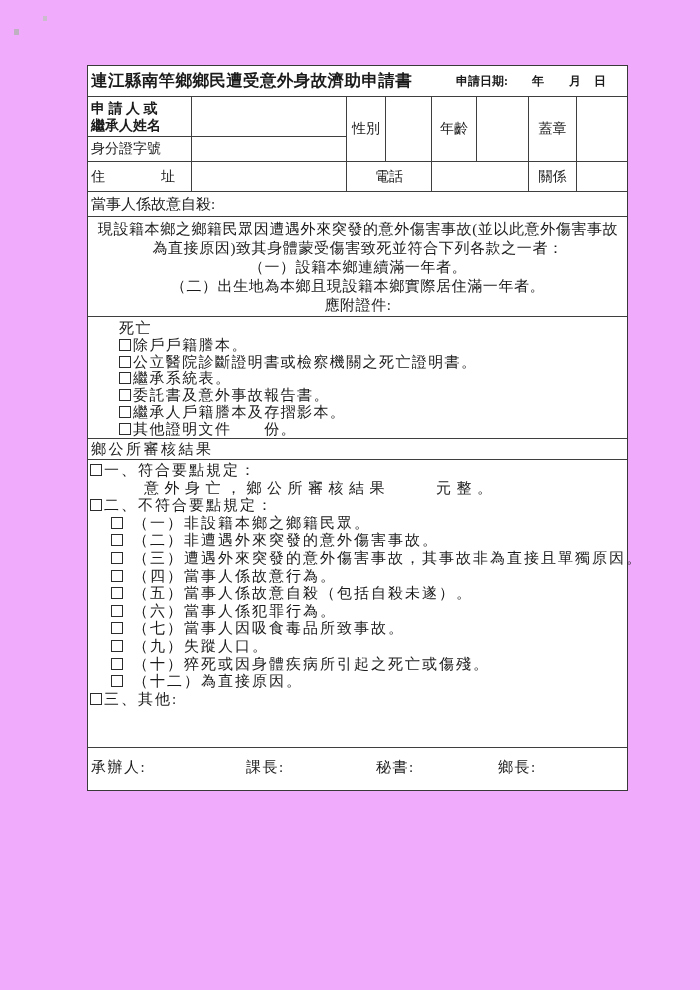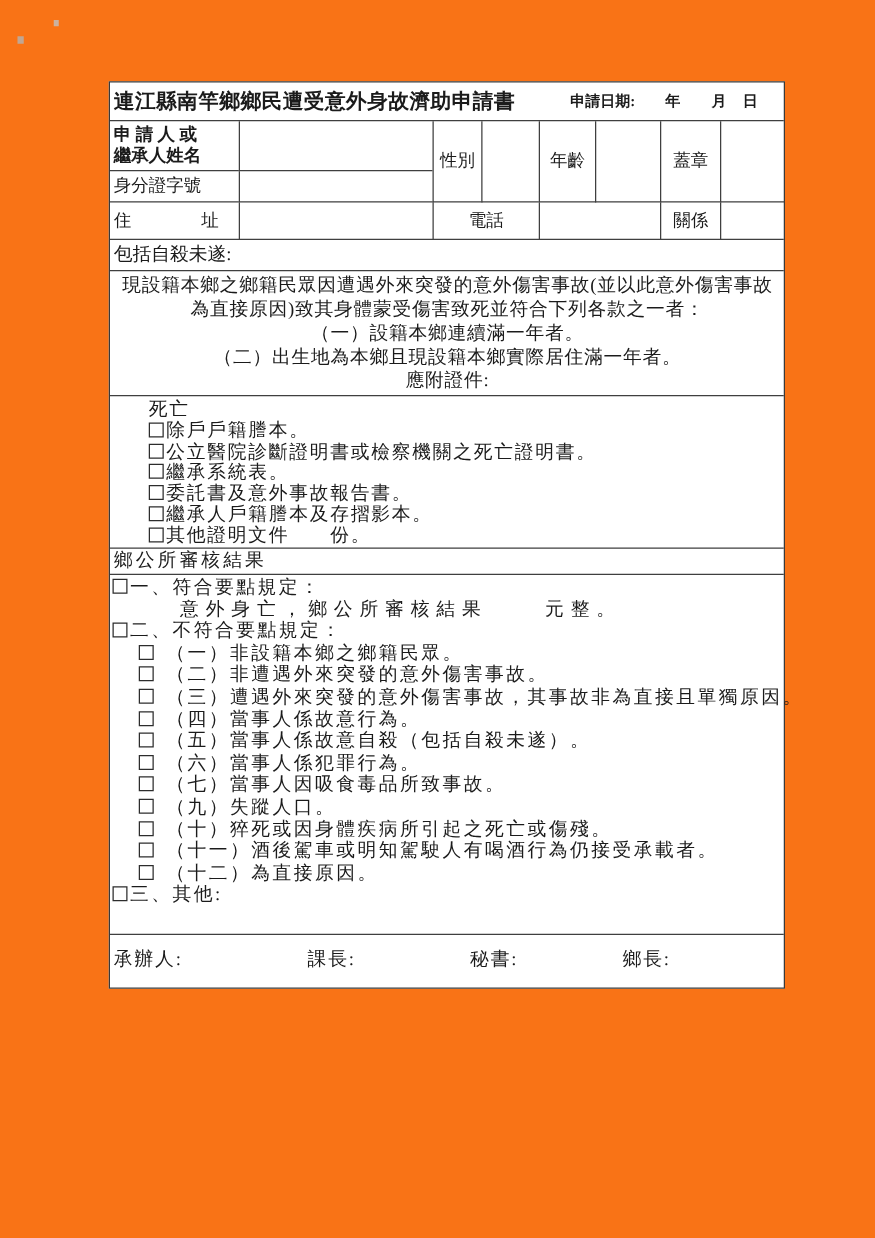--- a/index.html
+++ b/index.html
@@ -1,18 +1,18 @@
 <!DOCTYPE html>
 <html><head>
 <meta charset="utf-8">
 <style>
   * { margin:0; padding:0; box-sizing:border-box; }
   html,body { background:#ffffff; }
   body { font-family:"Liberation Serif","DejaVu Serif",serif; color:#1b1b1b; }
-  .page { position:relative; width:700px; height:990px; background:#f97316; overflow:hidden; }
+  .page { position:relative; width:700px; height:990px; background:#f0abfc; overflow:hidden; }
 
   
   .speck1 { position:absolute; left:43px; top:16px; width:4px; height:5px; background:#c0c0c0; opacity:.8; }
   .speck2 { position:absolute; left:14px; top:29px; width:5px; height:6px; background:#b3b3b3; opacity:.8; }
 
   .form { position:absolute; left:87px; top:65px; width:541px; height:726px;
           border:1.4px solid #3a3a3a; background:#fff; }
 
   .sec { border-top:1px solid #3f3f3f; }
 
@@ -100,21 +100,21 @@
       <div class="cell ctr bl bb c-seal-l">蓋章</div>
       <div class="cell bl bb c-seal-v"></div>
       <div class="cell lab c-addr-l">住　　　　址</div>
       <div class="cell bl c-addr-v"></div>
       <div class="cell ctr bl c-phone-l">電話</div>
       <div class="cell bl c-phone-v"></div>
       <div class="cell ctr bl c-rel-l">關係</div>
       <div class="cell bl c-rel-v"></div>
     </div>
 
-    <div class="scope-heading sec">包括自殺未遂:</div>
+    <div class="scope-heading sec">當事人係故意自殺:</div>
 
     <div class="scope-block sec">
       <div>
           <div>現設籍本鄉之鄉籍民眾因遭遇外來突發的意外傷害事故(並以此意外傷害事故</div>
           <div>為直接原因)致其身體蒙受傷害致死並符合下列各款之一者：</div>
           <div>（一）設籍本鄉連續滿一年者。</div>
           <div>（二）出生地為本鄉且現設籍本鄉實際居住滿一年者。</div>
         </div>
       <div>應附證件:</div>
     </div>
@@ -140,21 +140,20 @@
       <div>
           <div class="r-sub"><span class="cb"></span><span>（一）非設籍本鄉之鄉籍民眾。</span></div>
           <div class="r-sub"><span class="cb"></span><span>（二）非遭遇外來突發的意外傷害事故。</span></div>
           <div class="r-sub"><span class="cb"></span><span>（三）遭遇外來突發的意外傷害事故，其事故非為直接且單獨原因。</span></div>
           <div class="r-sub"><span class="cb"></span><span>（四）當事人係故意行為。</span></div>
           <div class="r-sub"><span class="cb"></span><span>（五）當事人係故意自殺（包括自殺未遂）。</span></div>
           <div class="r-sub"><span class="cb"></span><span>（六）當事人係犯罪行為。</span></div>
           <div class="r-sub"><span class="cb"></span><span>（七）當事人因吸食毒品所致事故。</span></div>
           <div class="r-sub"><span class="cb"></span><span>（九）失蹤人口。</span></div>
           <div class="r-sub"><span class="cb"></span><span>（十）猝死或因身體疾病所引起之死亡或傷殘。</span></div>
-          <div class="r-sub"><span class="cb"></span><span>（十一）酒後駕車或明知駕駛人有喝酒行為仍接受承載者。</span></div>
           <div class="r-sub"><span class="cb"></span><span>（十二）為直接原因。</span></div>
         </div>
       <div><span class="cb"></span><span>三、其他:</span></div>
     </div>
 
     <div class="sign-row sec">
       <span class="sg-0">承辦人:</span>
       <span class="sg-1">課長:</span>
       <span class="sg-2">秘書:</span>
       <span class="sg-3">鄉長:</span>

